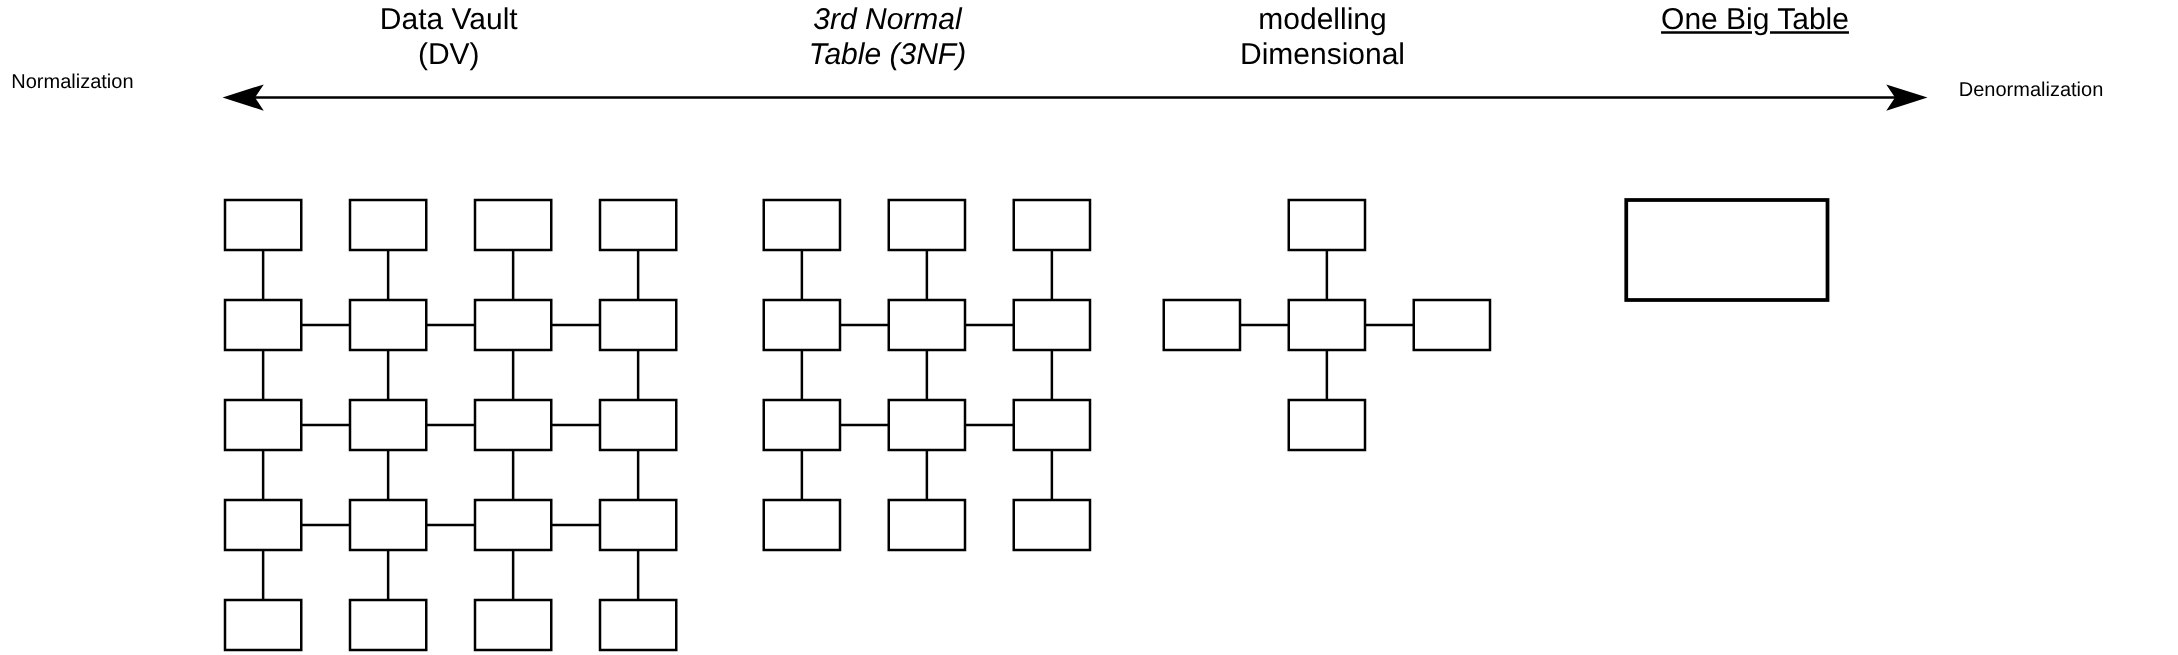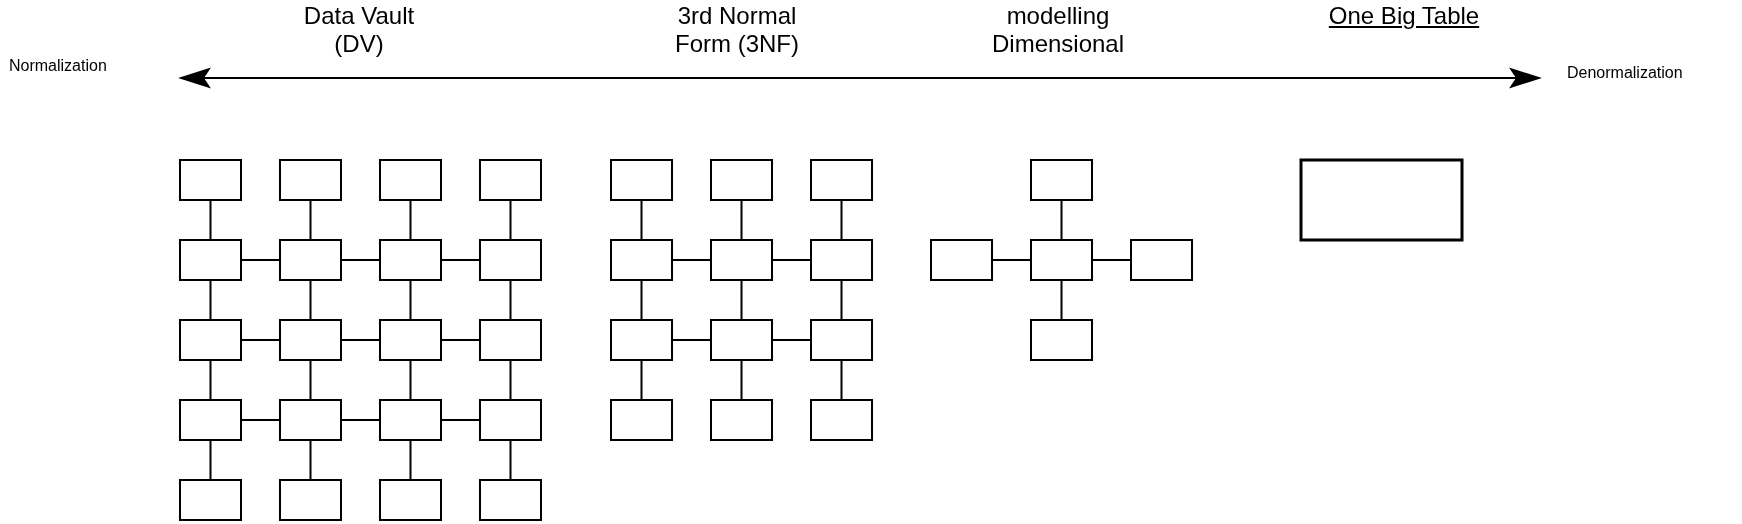--- a/index.html
+++ b/index.html
@@ -19,40 +19,40 @@
   .side-label.left{left:9px;top:52px;}
   .side-label.right{left:1567px;top:59px;}
   .approach-label{
     position:absolute;top:2px;
     transform:translateX(-50%);
     text-align:center;
     font-size:24px;line-height:28px;
     white-space:nowrap;
   }
   .approach-label.dv{left:359px;}
-  .approach-label.nf{left:737px;}
+  .approach-label.nf{left:710px;font-style:italic;}
   .approach-label.dim{left:1058px;}
   .approach-label.obt{left:1404px;text-decoration:underline;}
   svg.figure{position:absolute;left:0;top:0;}
 </style>
 </head>
 <body>
 
 <div class="canvas">
 
   <div class="side-label left">Normalization</div>
   <div class="side-label right">Denormalization</div>
 
   <div class="approach-label dv">
     <div>Data Vault</div>
     <div>(DV)</div>
   </div>
   <div class="approach-label nf">
     <div>3rd Normal</div>
-    <div>Form (3NF)</div>
+    <div>Table (3NF)</div>
   </div>
   <div class="approach-label dim">
     <div>modelling</div>
     <div>Dimensional</div>
   </div>
   <div class="approach-label obt">
     <div>One Big Table</div>
   </div>
 
   <svg id="schemas" class="figure" width="1742" height="524" viewBox="0 0 1742 524">

